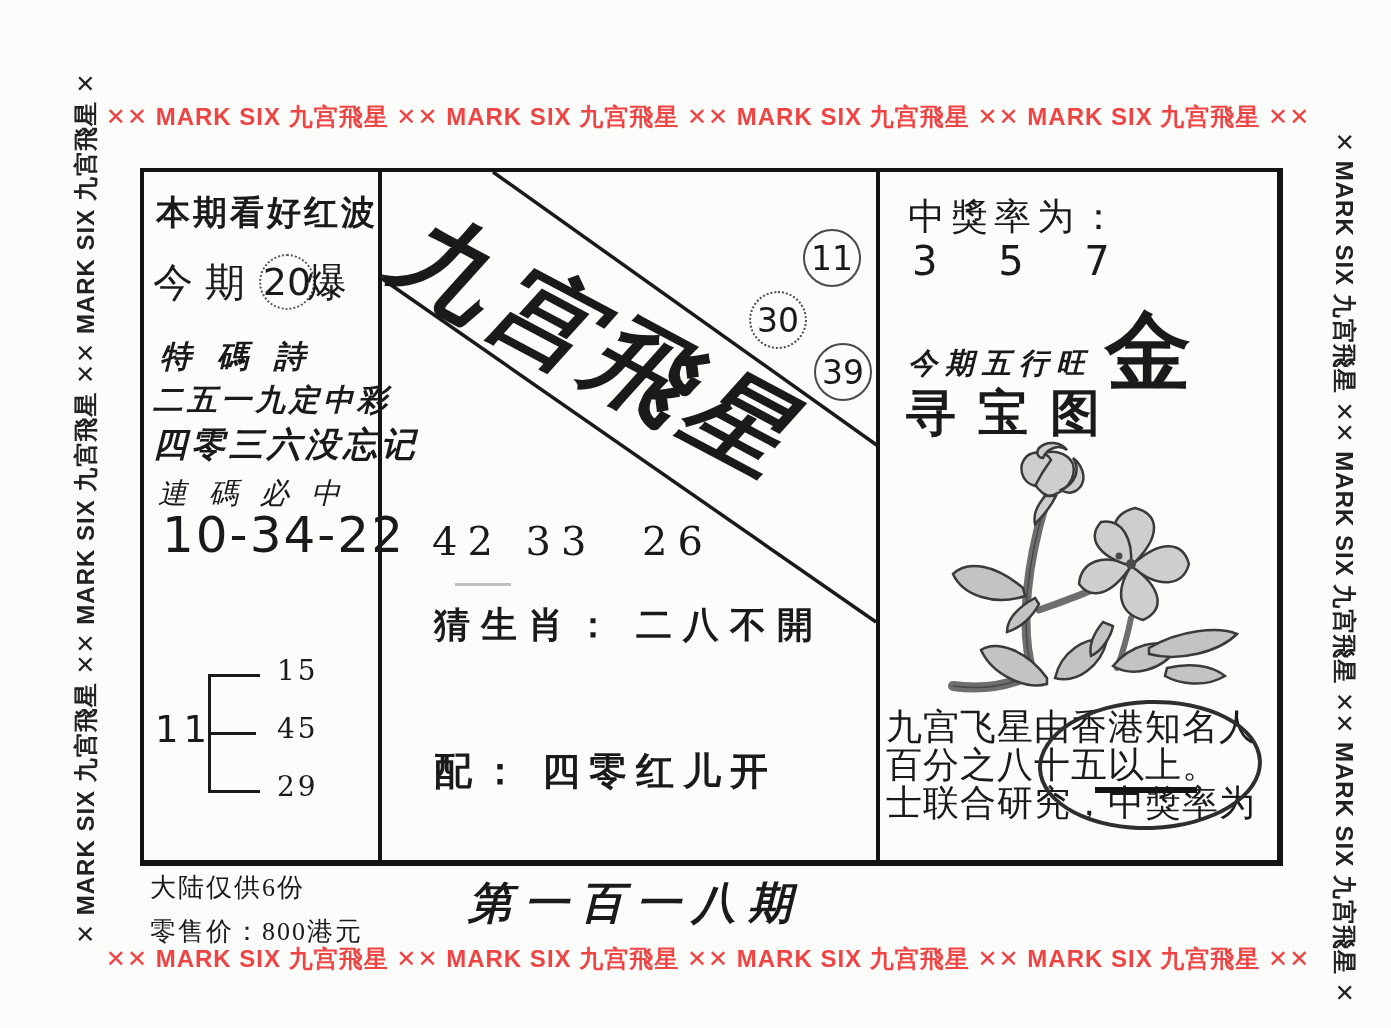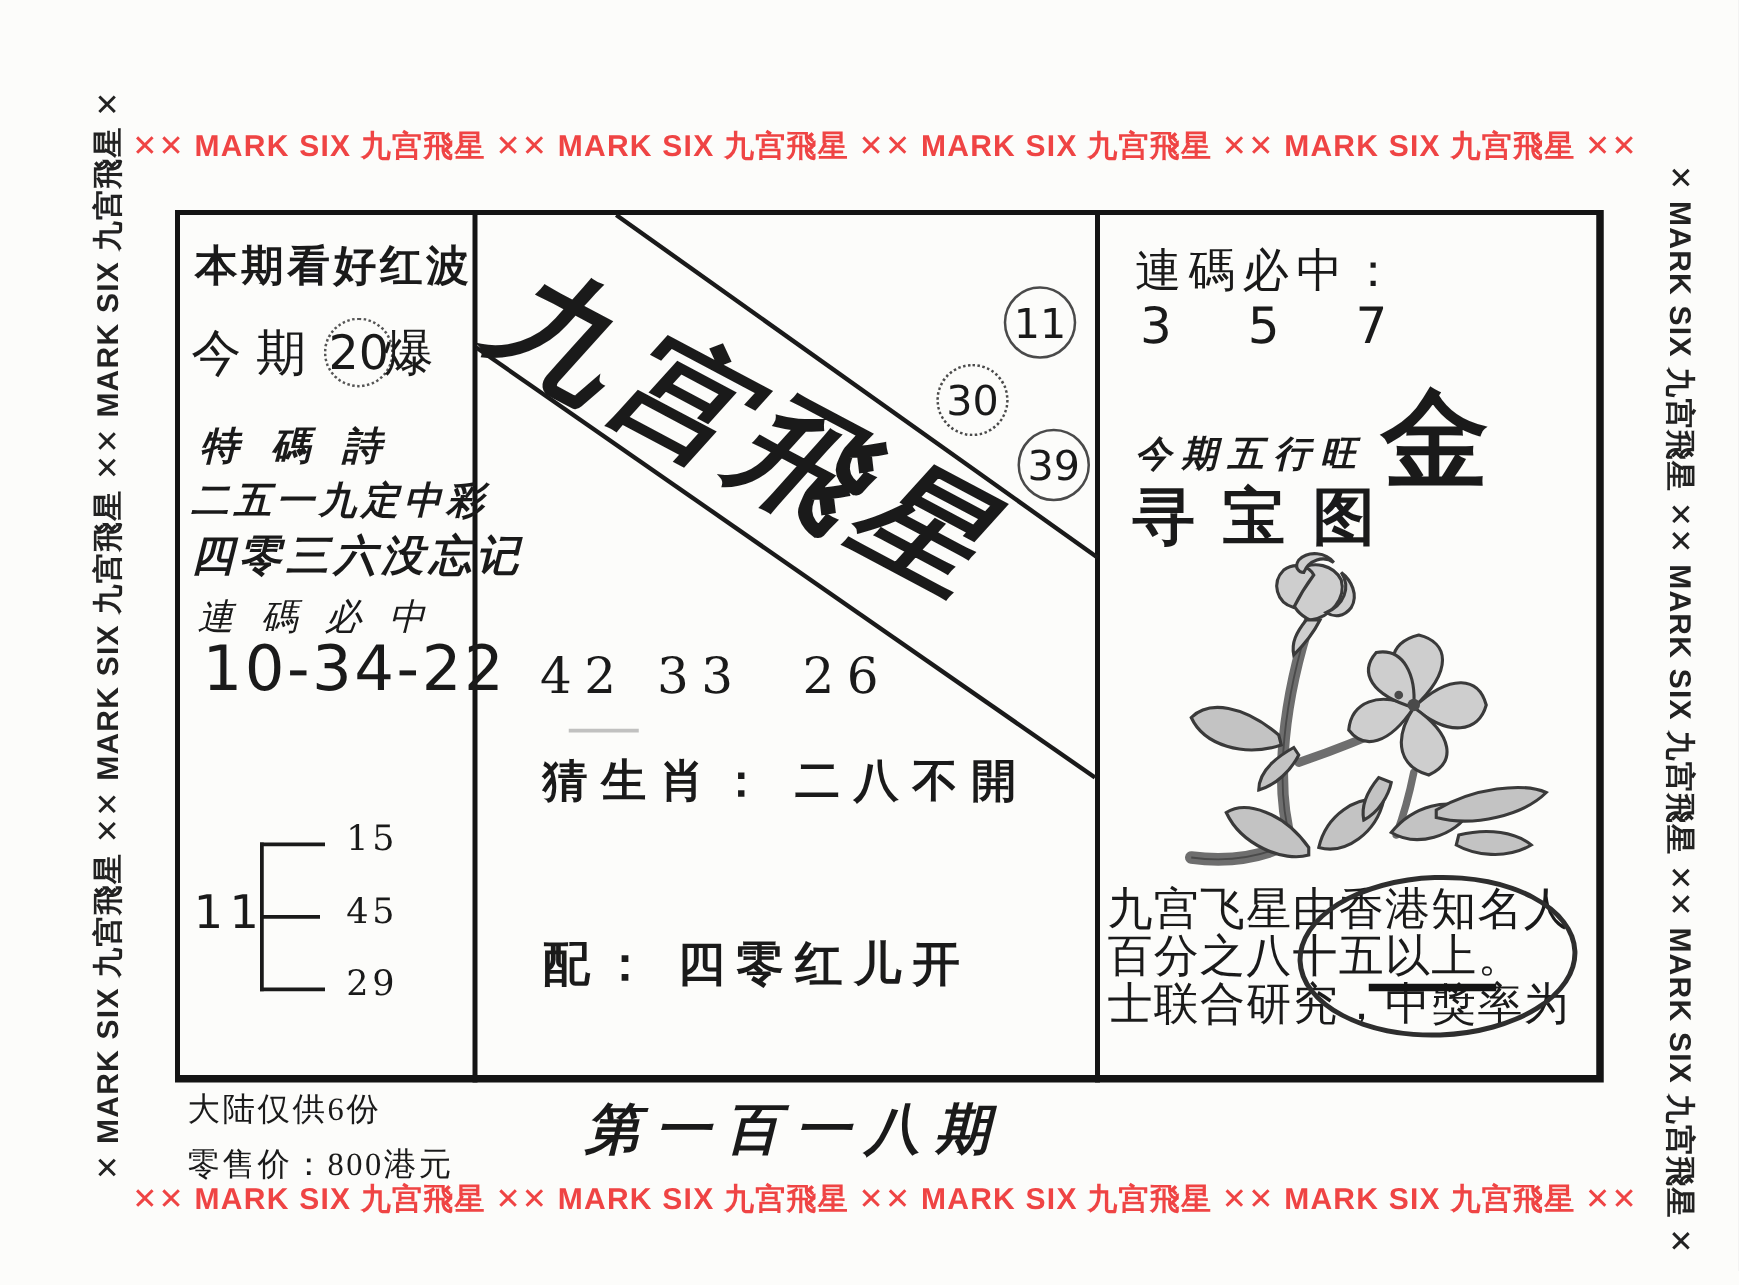--- a/index.html
+++ b/index.html
@@ -157,21 +157,21 @@
   <div class="abs artifact"></div>
 
   <div class="abs zodiac">
     <span class="label-gap">猜生肖：</span><span>二八不開</span>
   </div>
 
   <div class="abs pair">
     <span class="label-gap">配：</span><span>四零红儿开</span>
   </div>
 
-  <div class="abs tail-label">連碼必中：</div>
+  <div class="abs tail-label">中獎率为：</div>
   <div class="abs tail-numbers">3 5 7</div>
   <div class="abs element-label calli">今期五行旺</div>
   <div class="abs element-value">金</div>
   <div class="abs map-title">寻宝图</div>
 
   <svg class="abs flower" viewBox="0 0 315 265">
 
     <g stroke="#6e6e6e" fill="none" stroke-linecap="round">
       <path d="M18,248 Q62,254 98,236" stroke-width="10"></path>
       <path d="M98,236 C84,190 92,120 114,54" stroke-width="9"></path>

